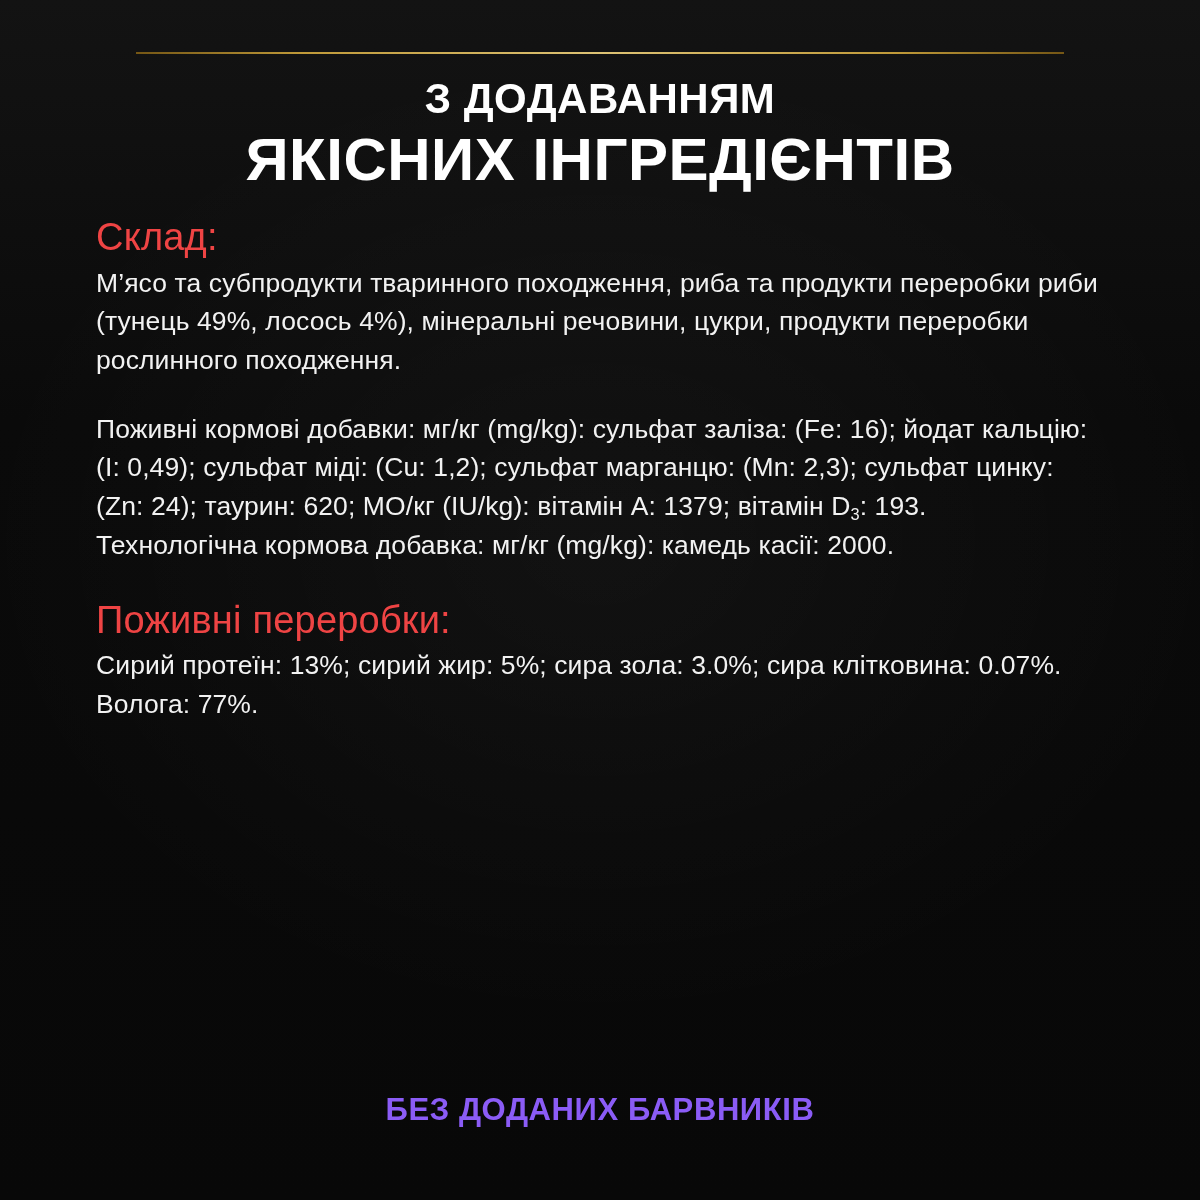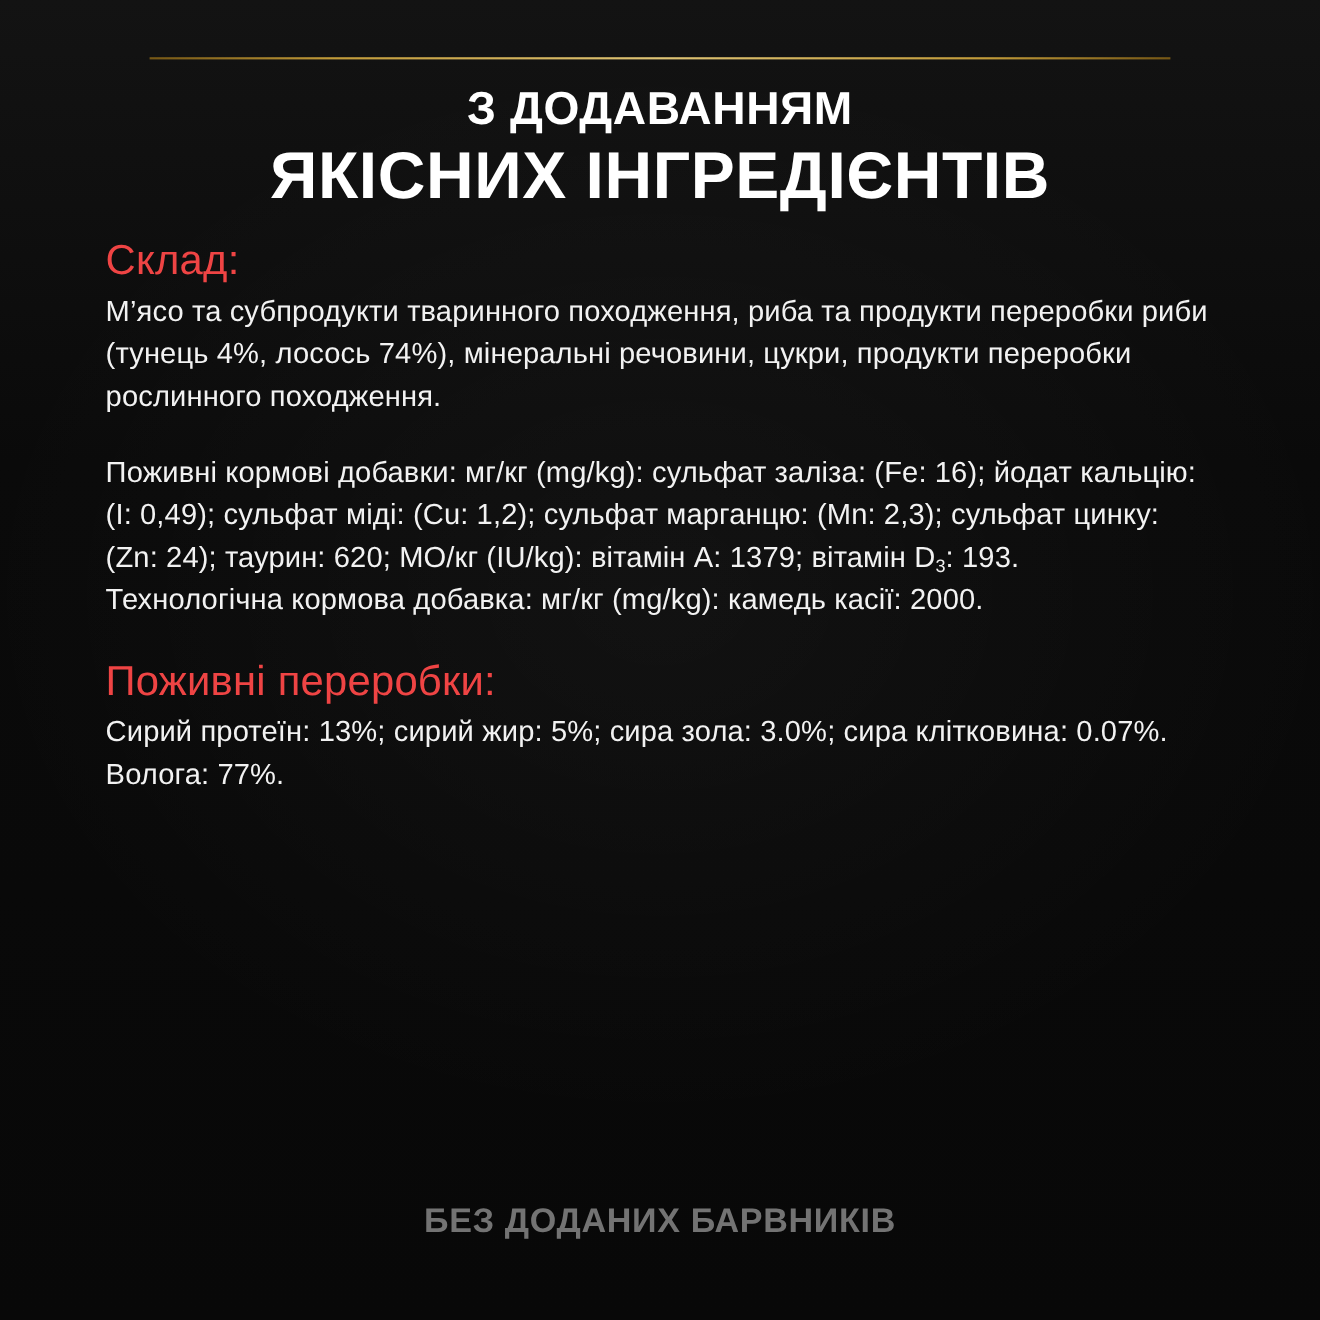--- a/index.html
+++ b/index.html
@@ -107,21 +107,21 @@
     position: relative;
     top: 0.28em;
   }
 
   .footer-claim {
     position: absolute;
     left: 0;
     right: 0;
     bottom: 72px;
     text-align: center;
-    color: #737373;
+    color: #8b5cf6;
     font-size: 31px;
     font-weight: bold;
     letter-spacing: 0.6px;
     text-transform: uppercase;
   }
 
   #sec-composition { margin-top: 6px; }
   #sec-additives   { margin-top: 30px; }
   #sec-analytical  { margin-top: 34px; }
 </style>
@@ -135,21 +135,21 @@
   <div class="content">
 
     <h1 class="headline">
       <span class="line1">з додаванням</span>
       <span class="line2">ЯКІСНИХ ІНГРЕДІЄНТІВ</span>
     </h1>
 
     <div class="section" id="sec-composition">
       <h2 class="section-title">Склад:</h2>
       <div class="section-body">
-        <p class="para">М’ясо та субпродукти тваринного походження, риба та продукти переробки риби (тунець 4%, лосось 74%), мінеральні речовини, цукри, продукти переробки рослинного походження.</p>
+        <p class="para">М’ясо та субпродукти тваринного походження, риба та продукти переробки риби (тунець 49%, лосось 4%), мінеральні речовини, цукри, продукти переробки рослинного походження.</p>
       </div>
     </div>
 
     <div class="section" id="sec-additives">
       <div class="section-body">
         <p class="para"><span>Поживні кормові добавки: мг/кг (mg/kg): сульфат заліза: (Fe: 16); йодат кальцію: (I: 0,49); сульфат міді: (Cu: 1,2); сульфат марганцю: (Mn: 2,3); сульфат цинку: (Zn: 24); таурин: 620; МО/кг (IU/kg): вітамін A: 1379; вітамін D</span><sub>3</sub><span>: 193.</span></p>
         <p class="para">Технологічна кормова добавка: мг/кг (mg/kg): камедь касії: 2000.</p>
       </div>
     </div>
 

